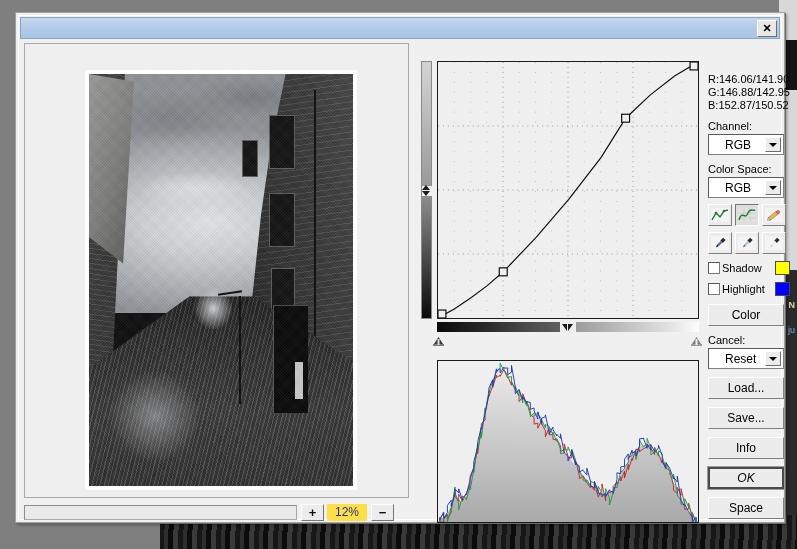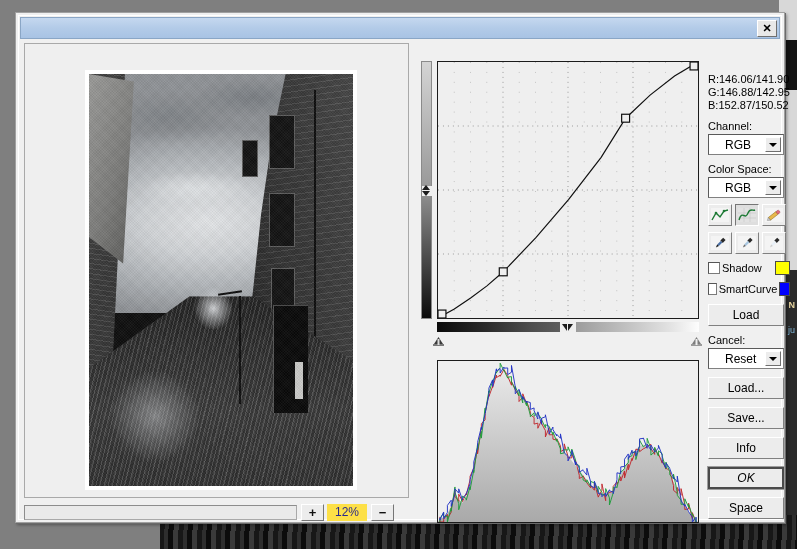--- a/index.html
+++ b/index.html
@@ -607,25 +607,25 @@
       </div>
     </div>
 
     <div class="check-row">
       <span class="checkbox"></span>
       <span class="check-label">Shadow</span>
       <span class="swatch" id="shadow-swatch" style="background: rgb(255, 255, 0);"></span>
     </div>
     <div class="check-row">
       <span class="checkbox"></span>
-      <span class="check-label">SmartCurve</span>
+      <span class="check-label">Highlight</span>
       <span class="swatch" id="highlight-swatch" style="background: rgb(0, 0, 255);"></span>
     </div>
 
-    <div class="push-btn">Load</div>
+    <div class="push-btn">Color</div>
 
     <div class="field-label">Cancel:</div>
     <div class="combo">
       <span class="combo-value">Reset</span>
       <span class="combo-arrow">
           <i class="arrow-down"></i>
         </span>
     </div>
 
     <div class="push-btn">Load...</div>

